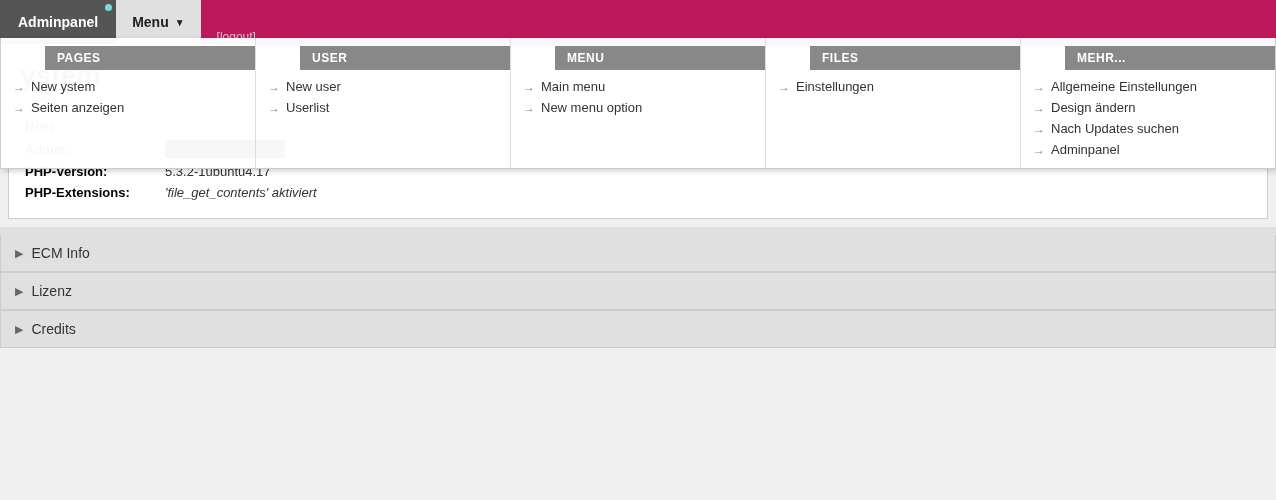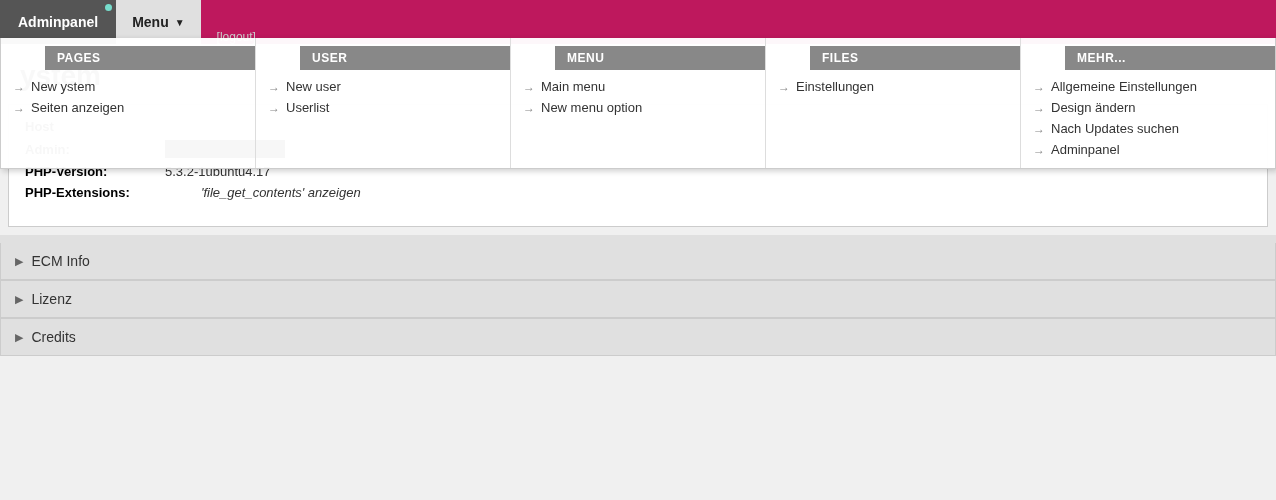--- a/index.html
+++ b/index.html
@@ -124,21 +124,21 @@
       border: 1px solid #ccc;
       margin: 8px 8px 8px 8px;
       padding: 14px 16px;
     }
     .info-row {
       display: flex;
       align-items: center;
       margin-bottom: 6px;
       font-size: 13px;
     }
-    .info-row:last-child { margin-bottom: 12px; gap: 36px; }
+    .info-row:last-child { margin-bottom: 4px; }
     .info-label {
       font-weight: bold;
       min-width: 140px;
     }
     .info-value {
       color: #333;
     }
     .redacted {
       background: #111;
       color: #111;
@@ -278,21 +278,21 @@
     <div class="info-row">
       <span class="info-label">Admin:</span>
       <span class="info-value redacted">&nbsp;</span>
     </div>
     <div class="info-row">
       <span class="info-label">PHP-Version:</span>
       <span class="info-value">5.3.2-1ubuntu4.17</span>
     </div>
     <div class="info-row">
       <span class="info-label">PHP-Extensions:</span>
-      <span class="info-value info-italic">'file_get_contents' anzeigen</span>
+      <span class="info-value info-italic">'file_get_contents' aktiviert</span>
     </div>
   </div>
 
   <div class="section-gap"></div>
 
   <div class="collapsible">
     <div class="collapsible-header">
       <span class="chevron">▶</span>
       <span>ECM Info</span>
     </div>

